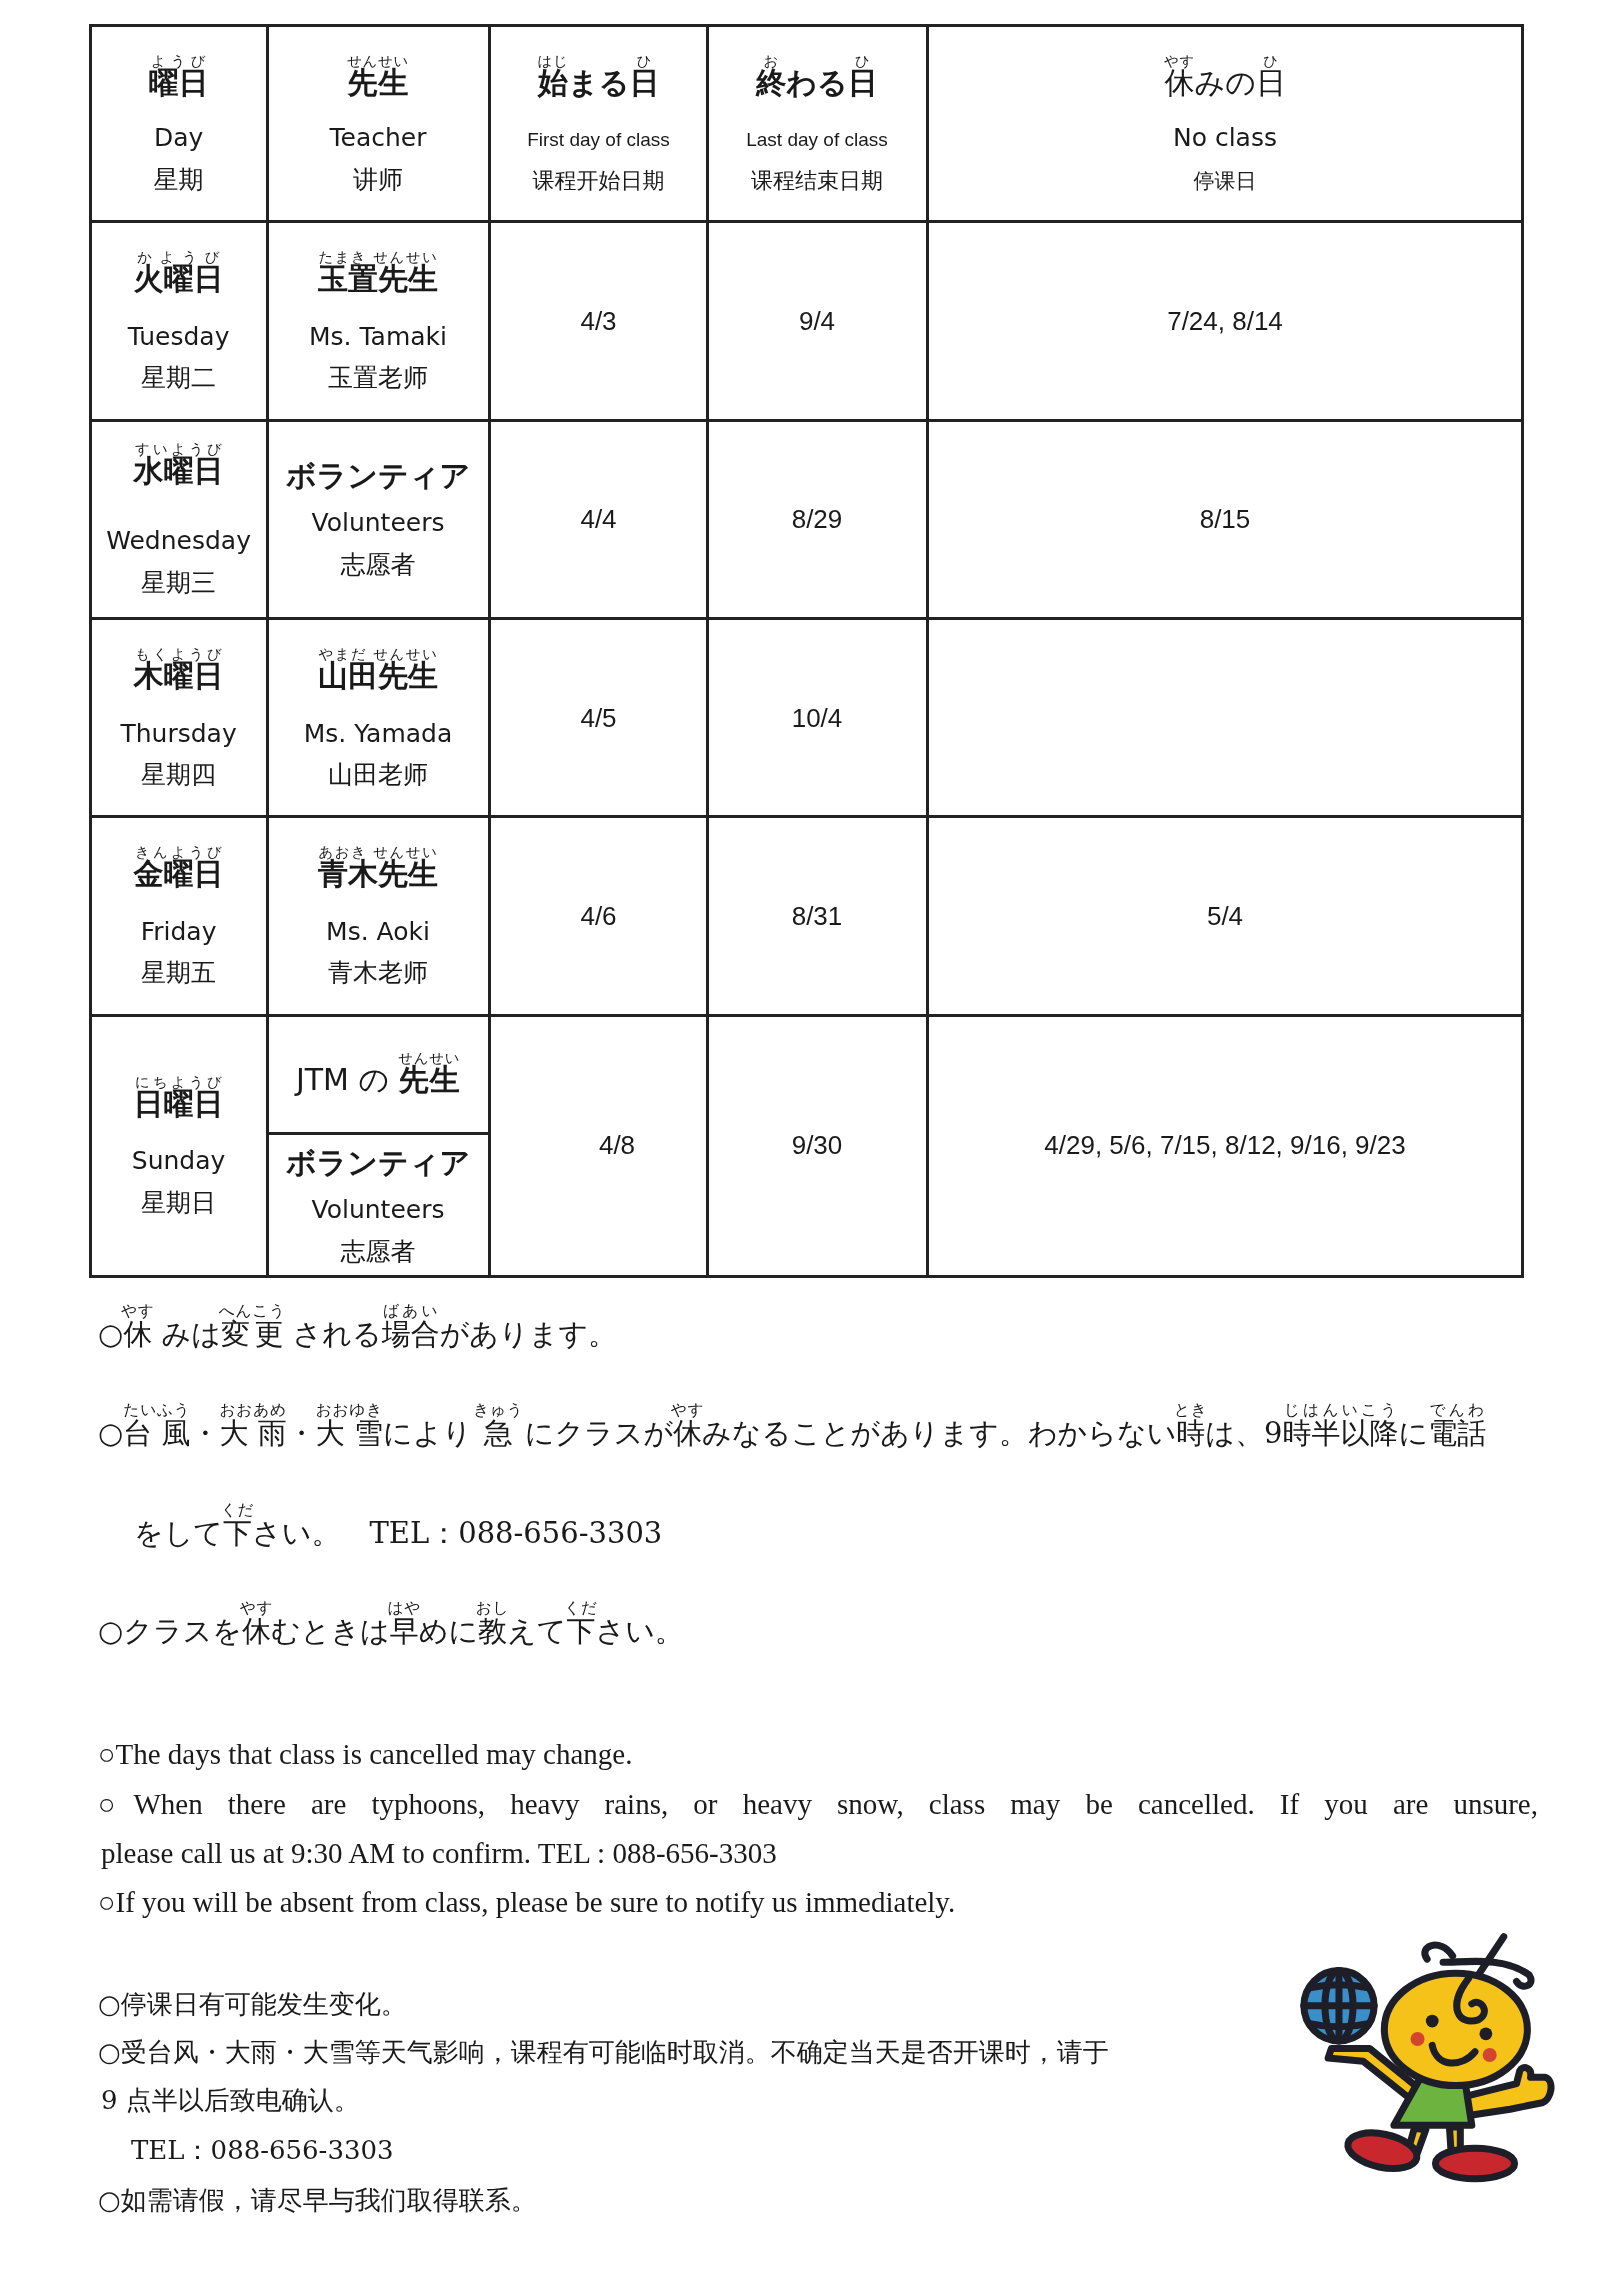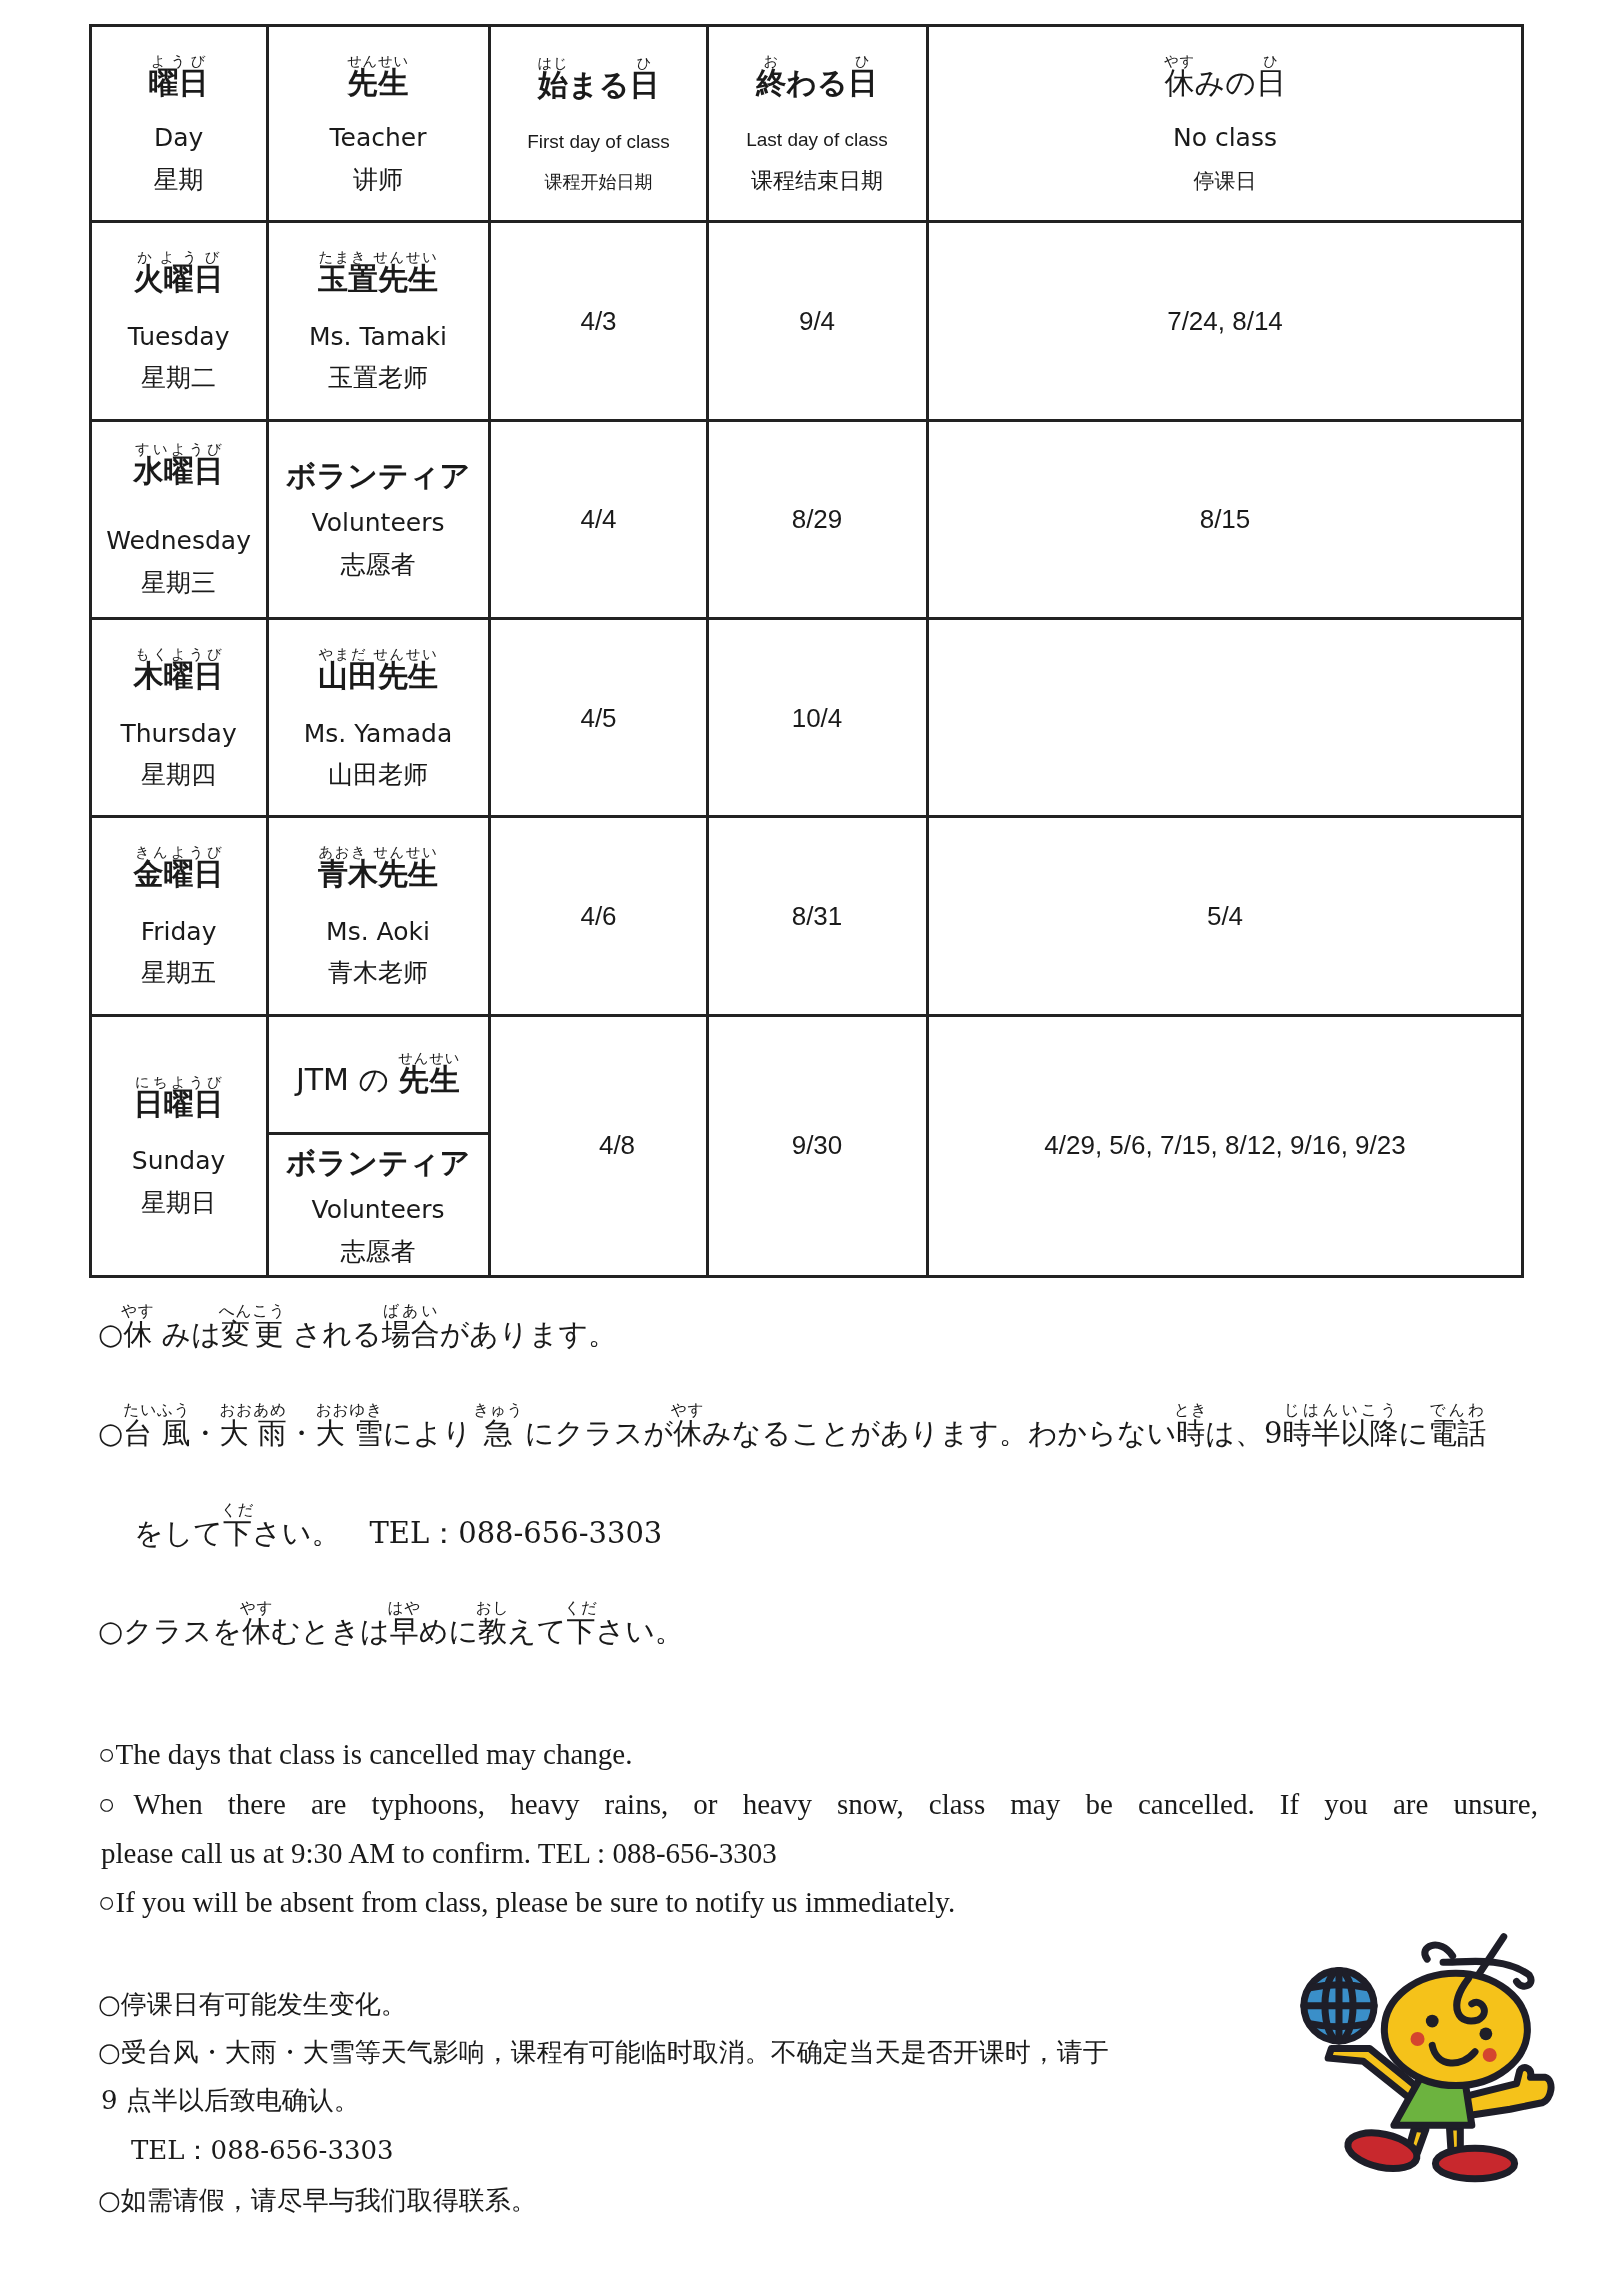--- a/index.html
+++ b/index.html
@@ -57,21 +57,21 @@
     <div class="cn-line">星期</div>
   </div>
   <div class="cell" style="left:179px;top:2.6px;width:220px;height:194px;">
     <div class="jp-head"><ruby><span>先生</span><rt>せんせい</rt></ruby></div>
     <div class="en-line" style="margin-top:23.6px">Teacher</div>
     <div class="cn-line">讲师</div>
   </div>
   <div class="cell" style="left:402px;top:2.6px;width:215px;height:194px;">
     <div class="jp-head"><ruby><span>始</span><rt>はじ</rt></ruby><span>まる</span><ruby><span>日</span><rt>ひ</rt></ruby></div>
     <div class="en-small">First day of class</div>
-    <div class="cn-line" style="font-size:18px;margin-top:18.3px">课程开始日期</div>
+    <div class="cn-line" style="font-size:22px;margin-top:18.3px">课程开始日期</div>
   </div>
   <div class="cell" style="left:619px;top:2.6px;width:218px;height:194px;">
     <div class="jp-head"><ruby><span>終</span><rt>お</rt></ruby><span>わる</span><ruby><span>日</span><rt>ひ</rt></ruby></div>
     <div class="en-small">Last day of class</div>
     <div class="cn-line" style="font-size:22px;margin-top:18.3px">课程结束日期</div>
   </div>
   <div class="cell" style="left:840px;top:2.6px;width:592px;height:194px;">
     <div class="jp-head" style="font-weight:normal"><ruby><span>休</span><rt>やす</rt></ruby><span>みの</span><ruby><span>日</span><rt>ひ</rt></ruby></div>
     <div class="en-line narrow" style="margin-top:23.6px">No class</div>
     <div class="cn-line" style="font-size:21px;margin-top:18.3px">停课日</div>

